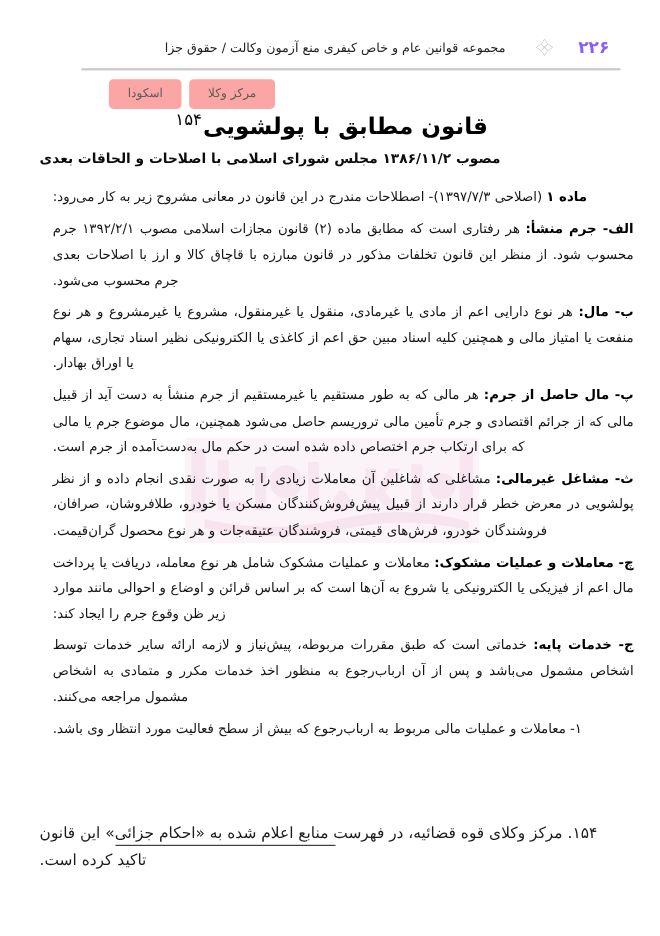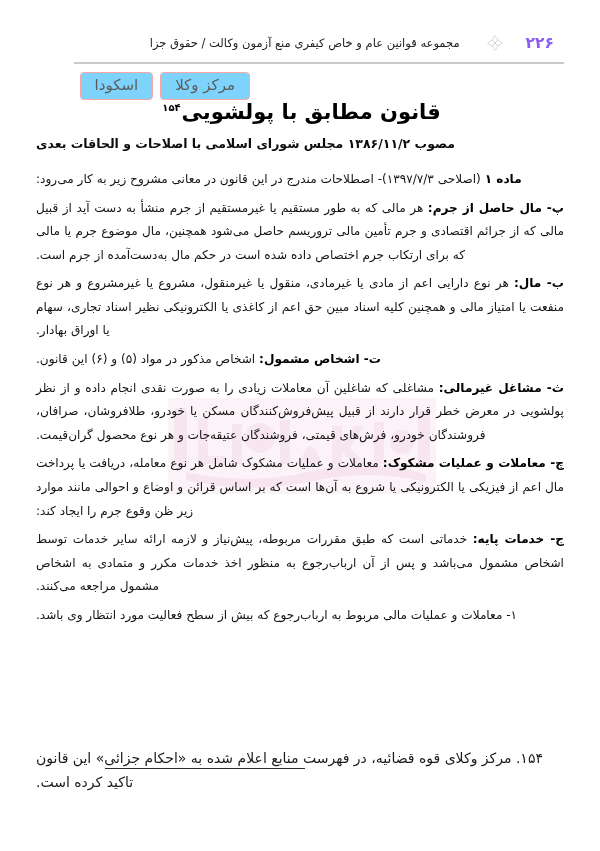--- a/index.html
+++ b/index.html
@@ -88,68 +88,68 @@
   .source-buttons {
     position: absolute;
     top: 72px;
     right: 350px;
     display: flex;
     flex-direction: row;
     gap: 7px;
     z-index: 3;
   }
   .src-btn {
-    border: 1px solid #fca5a5;
+    border: 3px solid #fca5a5;
     border-radius: 4px;
-    background: #7dd3fc;
+    background: #fca5a5;
     color: #5c5c5c;
-    font-size: 15px;
+    font-size: 11px;
     padding: 4px 14px 5px 14px;
     line-height: 1.1;
     white-space: nowrap;
     box-shadow: 0 0 0 0 rgba(0,0,0,0);
   }
 
   
   .law-title {
     position: absolute;
     top: 100px;
     left: 36px;
     right: 36px;
     text-align: center;
     font-size: 21px;
     font-weight: 700;
     color: #000;
     letter-spacing: 0;
     z-index: 3;
   }
   .law-title .sup {
-    font-size: 10px;
-    font-weight: 700;
+    font-size: 15px;
+    font-weight: 400;
     vertical-align: super;
     margin-right: 1px;
     margin-left: 3px;
   }
   .law-subtitle {
     position: absolute;
     top: 136px;
     left: 36px;
     right: 36px;
     text-align: left;
     font-size: 12.5px;
     font-weight: 700;
     color: #0d0d0d;
     z-index: 3;
   }
 
   
   .body-col {
     position: absolute;
     top: 168px;
-    right: 36px;
+    right: 24px;
     width: 528px;
     z-index: 2;
   }
   .para {
     font-size: 12.1px;
     line-height: 1.95;
     text-align: justify;
     text-align-last: left;
     color: #141414;
     margin: 0 0 5px 0;
@@ -232,32 +232,32 @@
     <span>قانون مطابق با پولشویی</span><span class="sup">۱۵۴</span>
   </div>
   <div class="law-subtitle">مصوب ۱۳۸۶/۱۱/۲ مجلس شورای اسلامی با اصلاحات و الحاقات بعدی</div>
 
   <div class="body-col">
 
     <p class="para">
       <span class="lead">ماده ۱</span><span> (اصلاحی ۱۳۹۷/۷/۳)- اصطلاحات مندرج در این قانون در معانی مشروح زیر به کار می‌رود:</span>
     </p>
 
+    <p class="para">
+      <span class="lead">الف- جرم منشأ:</span><span> هر رفتاری است که مطابق ماده (۲) قانون مجازات اسلامی مصوب ۱۳۹۲/۲/۱ جرم محسوب شود. از منظر این قانون تخلفات مذکور در قانون مبارزه با قاچاق کالا و ارز با اصلاحات بعدی جرم محسوب می‌شود.</span>
+    </p>
+
+    <p class="para">
+      <span class="lead">ب- مال:</span><span> هر نوع دارایی اعم از مادی یا غیرمادی، منقول یا غیرمنقول، مشروع یا غیرمشروع و هر نوع منفعت یا امتیاز مالی و همچنین کلیه اسناد مبین حق اعم از کاغذی یا الکترونیکی نظیر اسناد تجاری، سهام یا اوراق بهادار.</span>
+    </p>
 
     <p class="para">
       <span class="lead">پ- مال حاصل از جرم:</span><span> هر مالی که به طور مستقیم یا غیرمستقیم از جرم منشأ به دست آید از قبیل مالی که از جرائم اقتصادی و جرم تأمین مالی تروریسم حاصل می‌شود همچنین، مال موضوع جرم یا مالی که برای ارتکاب جرم اختصاص داده شده است در حکم مال به‌دست‌آمده از جرم است.</span>
     </p>
 
-    <p class="para">
-      <span class="lead">ب- مال:</span><span> هر نوع دارایی اعم از مادی یا غیرمادی، منقول یا غیرمنقول، مشروع یا غیرمشروع و هر نوع منفعت یا امتیاز مالی و همچنین کلیه اسناد مبین حق اعم از کاغذی یا الکترونیکی نظیر اسناد تجاری، سهام یا اوراق بهادار.</span>
-    </p>
-
-    <p class="para short">
-      <span class="lead">ت- اشخاص مشمول:</span><span> اشخاص مذکور در مواد (۵) و (۶) این قانون.</span>
-    </p>
 
     <p class="para">
       <span class="lead">ث- مشاغل غیرمالی:</span><span> مشاغلی که شاغلین آن معاملات زیادی را به صورت نقدی انجام داده و از نظر پولشویی در معرض خطر قرار دارند از قبیل پیش‌فروش‌کنندگان مسکن یا خودرو، طلافروشان، صرافان، فروشندگان خودرو، فرش‌های قیمتی، فروشندگان عتیقه‌جات و هر نوع محصول گران‌قیمت.</span>
     </p>
 
     <p class="para">
       <span class="lead">چ- معاملات و عملیات مشکوک:</span><span> معاملات و عملیات مشکوک شامل هر نوع معامله، دریافت یا پرداخت مال اعم از فیزیکی یا الکترونیکی یا شروع به آن‌ها است که بر اساس قرائن و اوضاع و احوالی مانند موارد زیر ظن وقوع جرم را ایجاد کند:</span>
     </p>
 
     <p class="para">

